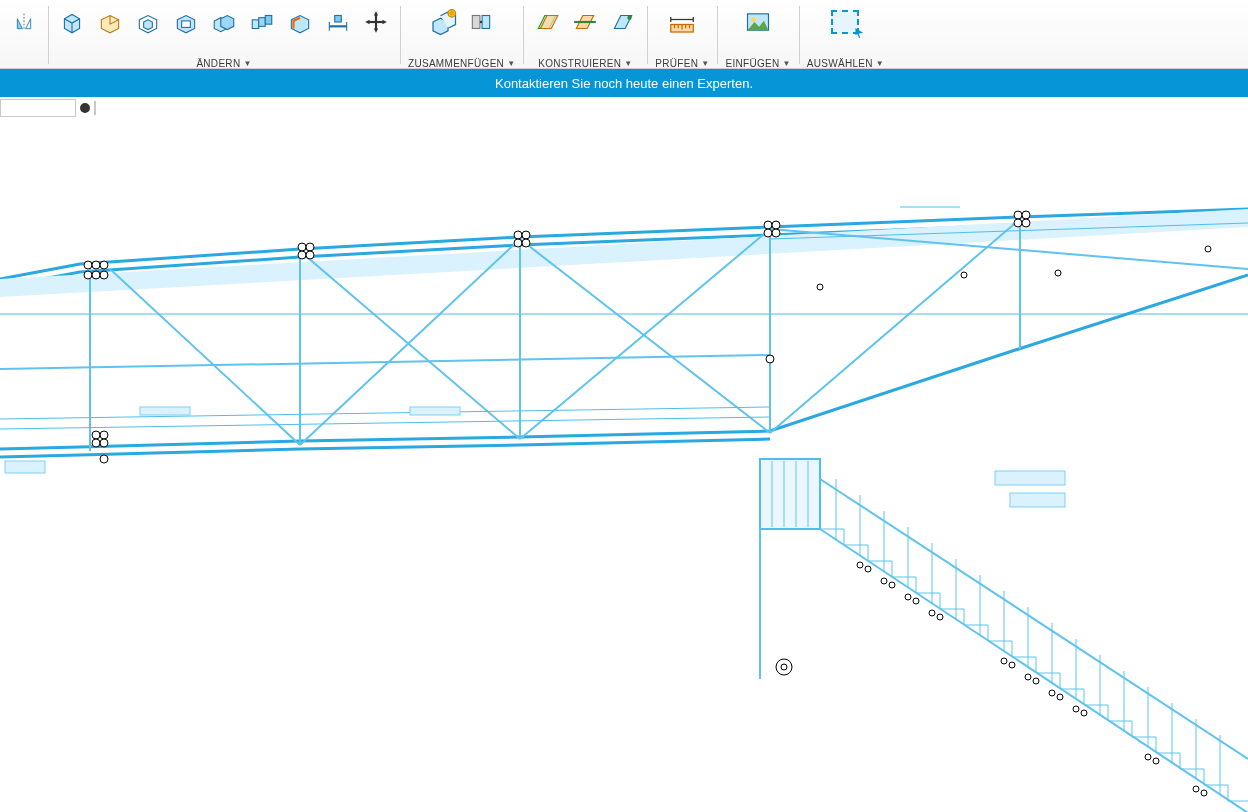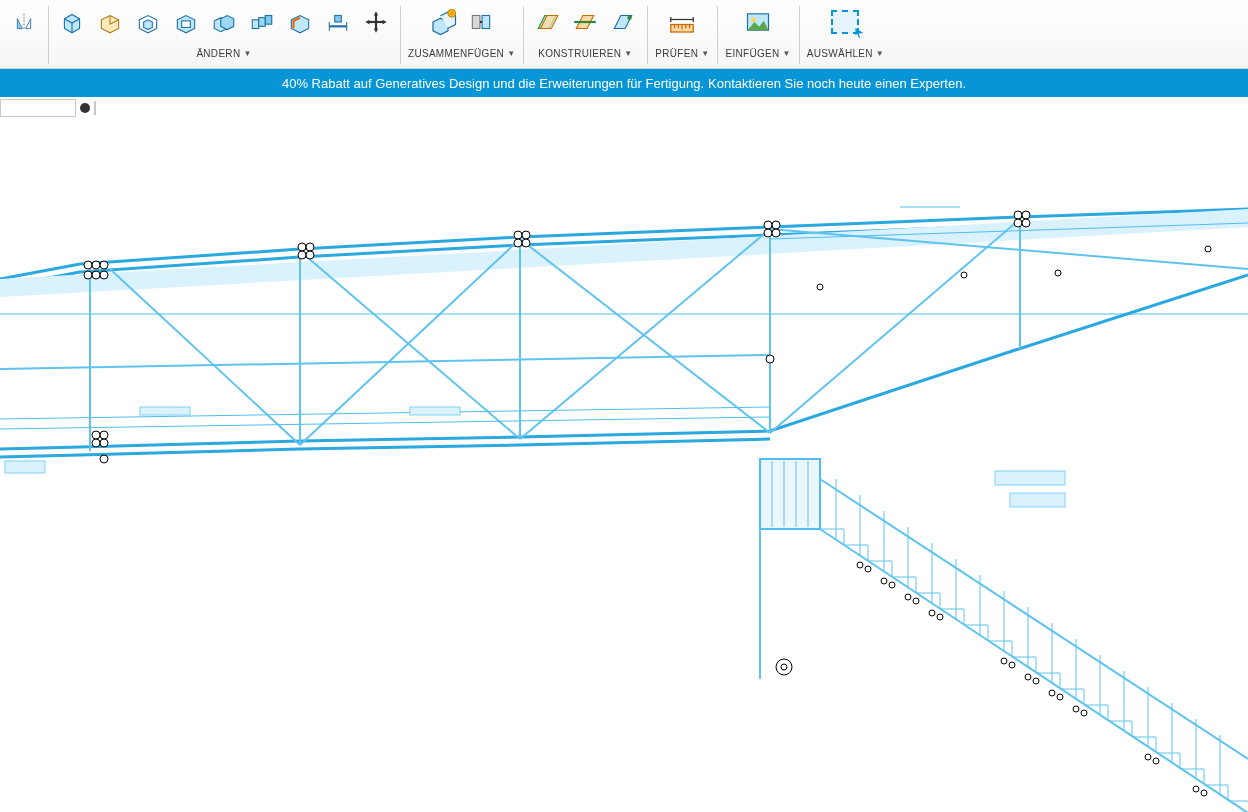--- a/index.html
+++ b/index.html
@@ -1,20 +1,20 @@
 <!DOCTYPE html>
 <html><head>
 <meta charset="utf-8">
 <style>
   html,body{margin:0;padding:0;font-family:"Segoe UI",Arial,sans-serif;font-size:11px;color:#333;background:#fff;overflow:hidden;width:1248px;height:812px}
   .ribbon{height:68px;background:linear-gradient(#ffffff,#f6f6f6);border-bottom:1px solid #cfcfcf;display:flex;align-items:flex-start;position:relative}
   .panel{display:flex;flex-direction:column;align-items:center;height:100%;padding:2px 8px 0;position:relative}
   .panel+.panel::before{content:"";position:absolute;left:0;top:6px;bottom:6px;width:1px;background:#d0d0d0}
   .panel-icons{display:flex;align-items:center;gap:6px;height:40px}
-  .panel-title{font-size:10px;color:#3a3a3a;letter-spacing:.3px;margin-top:6px;display:flex;align-items:center;gap:3px}
+  .panel-title{font-size:10px;color:#3a3a3a;letter-spacing:.3px;margin-top:16px;display:flex;align-items:center;gap:3px}
   .panel-title .caret{font-size:8px;color:#555}
   .ico{width:32px;height:32px;display:flex;align-items:center;justify-content:center;border-radius:2px}
   .sel-outline{width:24px;height:20px;border:2px dashed #0696d7;position:relative;background:#e6f4fc}
   .sel-outline::after{content:"";position:absolute;right:-6px;bottom:-6px;width:8px;height:10px;background:#0696d7;clip-path:polygon(0 0,100% 50%,40% 55%,60% 100%,45% 100%,25% 60%,0 70%)}
   .promo{height:28px;background:#0696d7;color:#fff;display:flex;align-items:center;justify-content:center;font-size:13px;gap:4px}
   .promo a{color:#fff;cursor:pointer}
   .strip{height:22px;display:flex;align-items:center;gap:4px;padding-left:0}
   .strip-box{width:74px;height:16px;border:1px solid #c8c8c8;background:#fff}
   .strip-dot{width:10px;height:10px;border-radius:50%;background:#333}
   .strip-sep{width:2px;height:14px;background:#c8c8c8}
@@ -204,21 +204,20 @@
         </div>
     </div>
     <div class="panel-title">
         <span>AUSWÄHLEN</span>
         <span class="caret">▼</span>
       </div>
   </div>
 </div>
 
 <div class="promo">
-  <span>40% Rabatt auf Generatives Design und die Erweiterungen für Fertigung.</span>
   <a>Kontaktieren Sie noch heute einen Experten.</a>
 </div>
 
 <div class="strip">
   <div class="strip-box"></div>
   <div class="strip-dot"></div>
   <div class="strip-sep"></div>
 </div>
 
 <div class="canvas">

